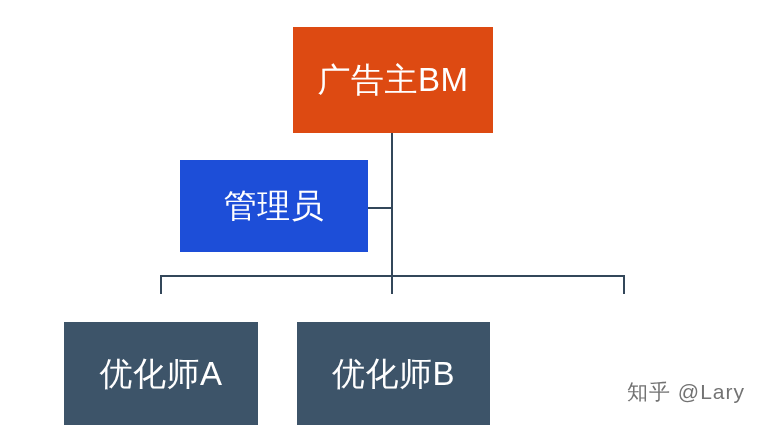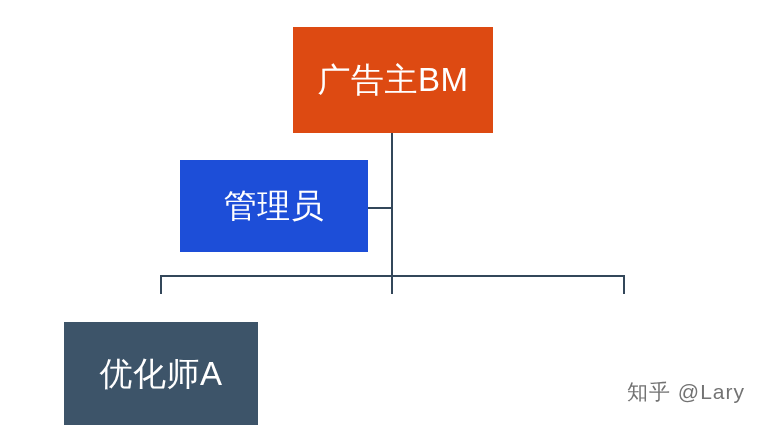--- a/index.html
+++ b/index.html
@@ -108,17 +108,20 @@
   </div>
 
   <div class="node node-manager">
     <span>管理员</span>
   </div>
 
   <div class="node node-leaf node-leaf-a">
     <span>优化师A</span>
   </div>
 
+  <div class="node node-leaf node-leaf-b">
+    <span>优化师B</span>
+  </div>
 
 
   <div class="watermark">知乎 @Lary</div>
 
 </div>
 
 </body></html>

